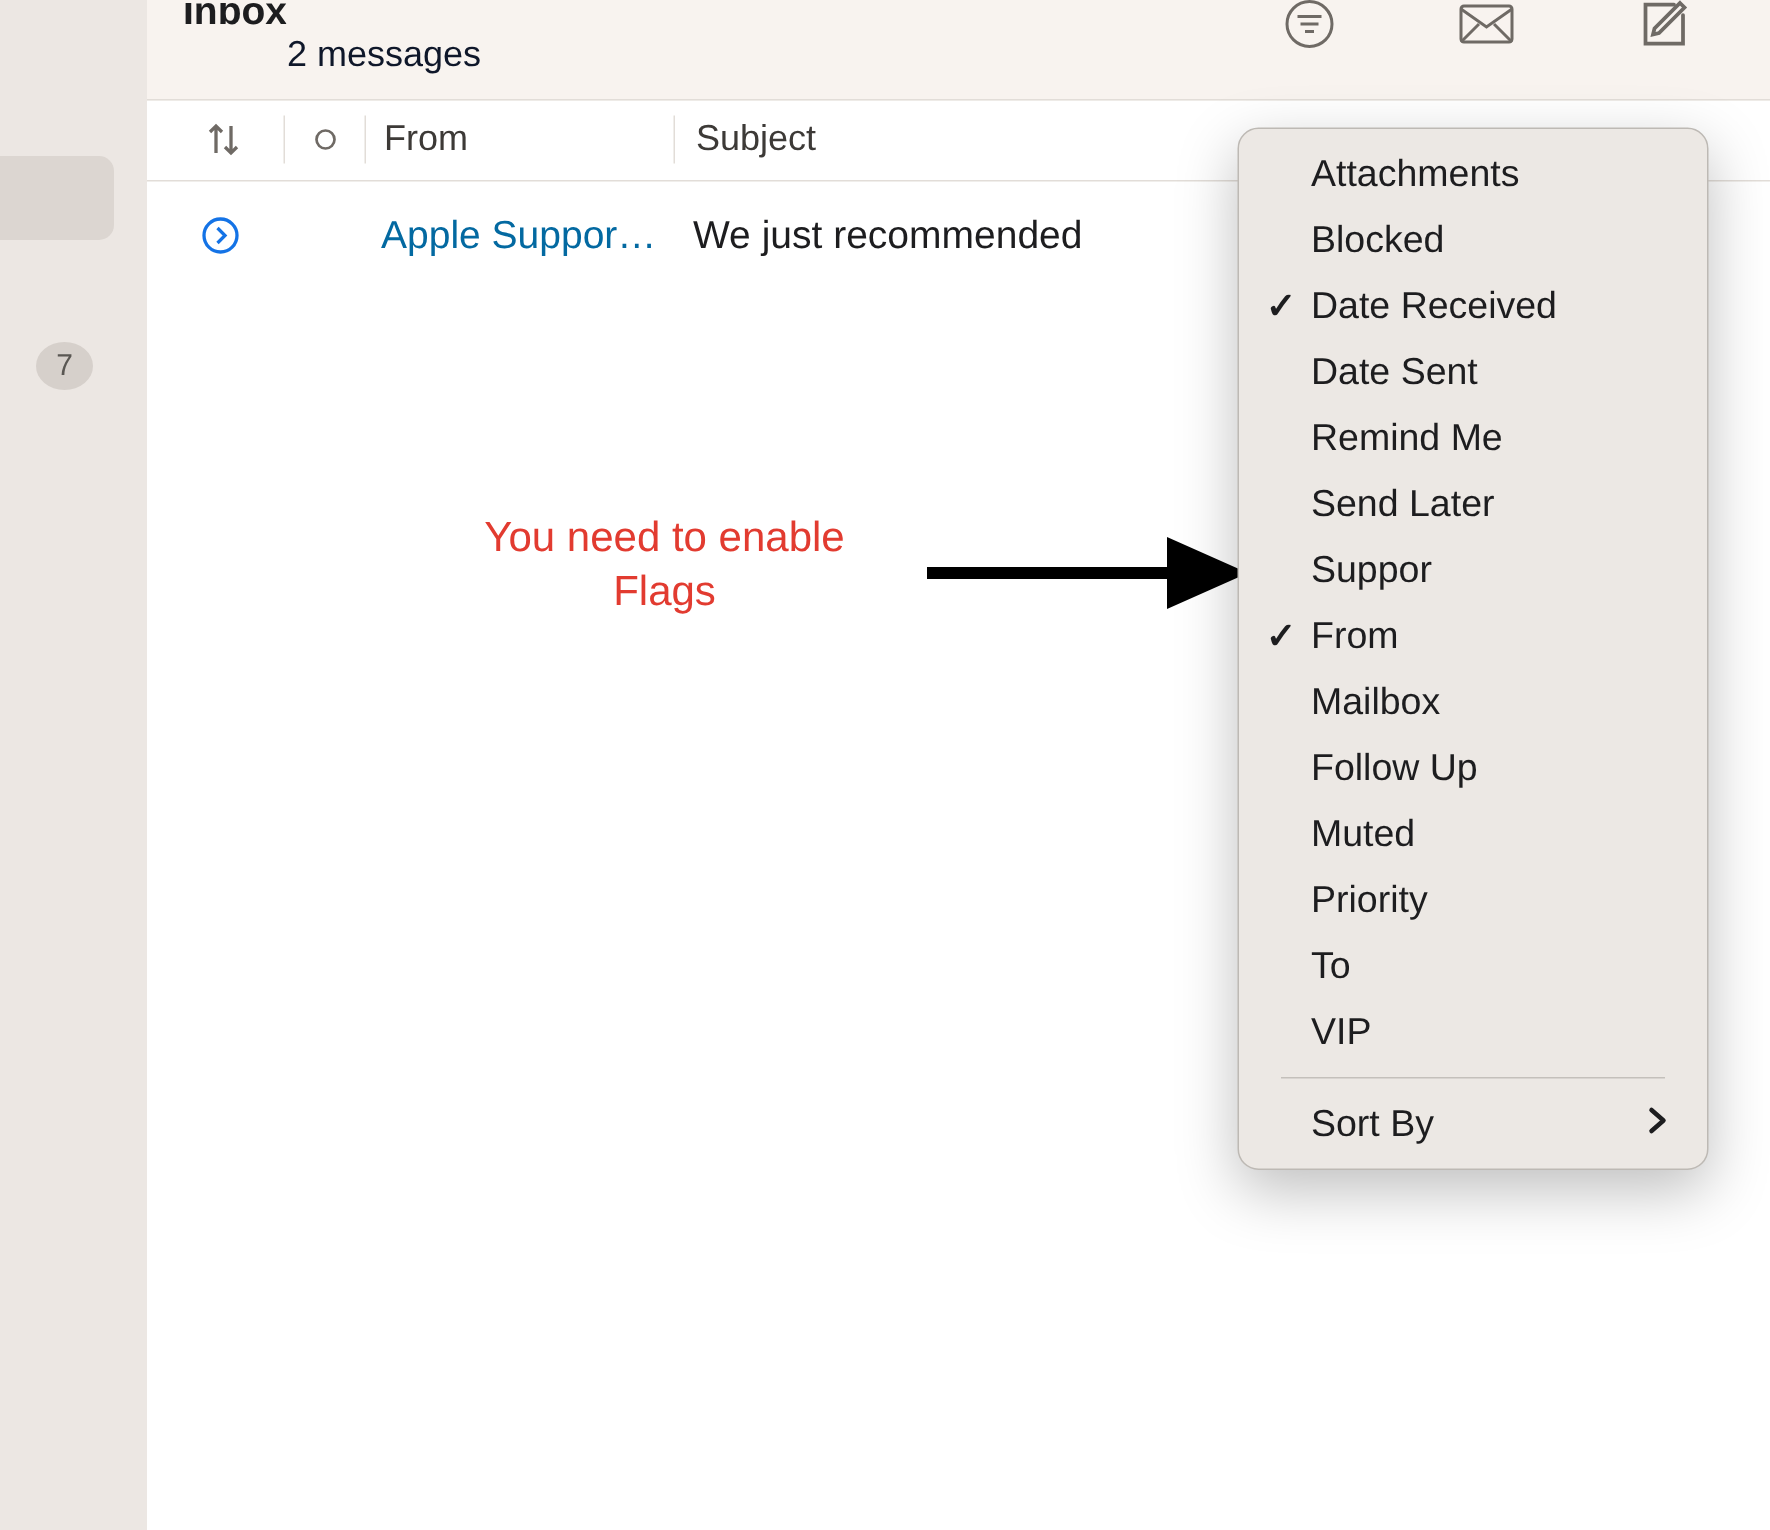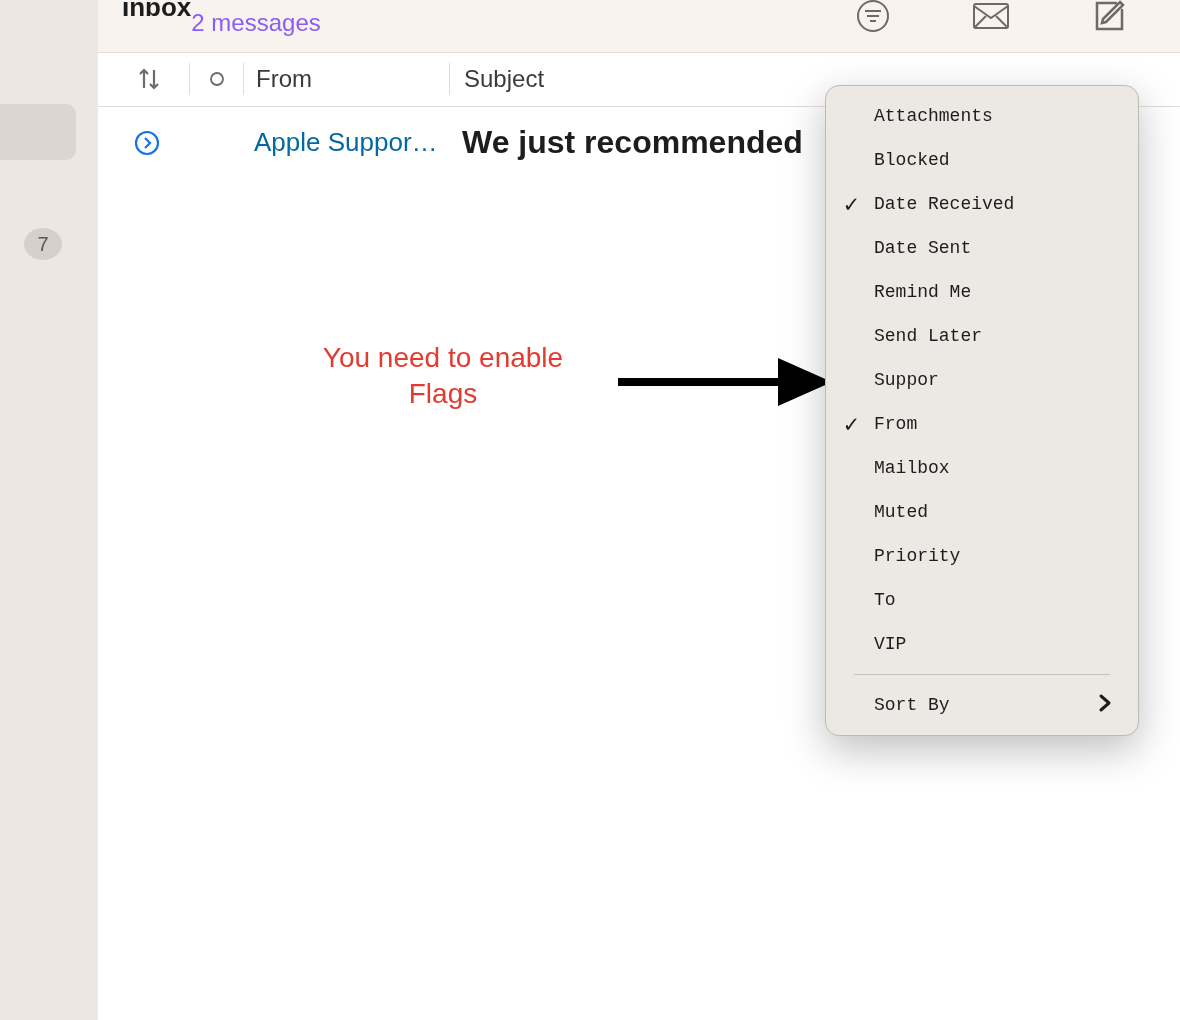--- a/index.html
+++ b/index.html
@@ -71,23 +71,23 @@
     .mailbox-title {
       font-size: 26px;
       font-weight: 700;
       color: #1d1d1f;
       line-height: 0.4;
       overflow: hidden;
       white-space: nowrap;
     }
     .message-count {
       font-size: 24px;
-      color: #8b5cf6;
+      color: #0f172a;
       line-height: 1.4;
-      margin-top: 4px;
+      margin-top: 18px;
     }
     .toolbar-right {
       display: flex;
       gap: 80px;
       padding-right: 52px;
       padding-top: 0;
     }
     .toolbar-icon {
       width: 38px;
       height: 28px;
@@ -156,26 +156,25 @@
     .row-from {
       width: 204px;
       font-size: 26px;
       color: #0369a1;
       padding-left: 10px;
       overflow: hidden;
       white-space: nowrap;
     }
     .row-subject {
       flex: 1;
-      font-size: 32px;
+      font-size: 26px;
       color: #1d1d1f;
       padding-left: 14px;
       overflow: hidden;
       white-space: nowrap;
-      font-weight: bold;
     }
     .annotation {
       position: absolute;
       top: 340px;
       left: 190px;
       color: #e23b30;
       font-size: 28px;
       text-align: center;
       width: 310px;
       line-height: 1.3;
@@ -195,26 +194,25 @@
       background: #ece8e4;
       border: 1px solid #bdb9b4;
       border-radius: 14px;
       padding: 8px 0;
       box-shadow: 0 14px 40px rgba(0,0,0,0.25);
     }
     .menu-item {
       display: flex;
       align-items: center;
       height: 44px;
-      font-size: 18px;
+      font-size: 25px;
       color: #1d1d1f;
       padding-left: 48px;
       cursor: default;
       position: relative;
-      font-family: Liberation Mono, monospace;
     }
     .menu-item.checked::before {
       content: "✓";
       position: absolute;
       left: 18px;
       font-size: 24px;
       font-weight: 600;
     }
     .menu-separator {
       height: 1px;
@@ -305,20 +303,21 @@
     <div class="context-menu">
       <div class="menu-item">Attachments</div>
       <div class="menu-item">Blocked</div>
       <div class="menu-item checked">Date Received</div>
       <div class="menu-item">Date Sent</div>
       <div class="menu-item">Remind Me</div>
       <div class="menu-item">Send Later</div>
       <div class="menu-item">Suppor</div>
       <div class="menu-item checked">From</div>
       <div class="menu-item">Mailbox</div>
+      <div class="menu-item">Follow Up</div>
       <div class="menu-item">Muted</div>
       <div class="menu-item">Priority</div>
       <div class="menu-item">To</div>
       <div class="menu-item">VIP</div>
       <div class="menu-separator"></div>
       <div class="menu-item">
         <span>Sort By</span>
         <span class="menu-item-arrow">
           <svg width="14" height="20" viewBox="0 0 14 20" fill="none" stroke="#1d1d1f" stroke-width="3" stroke-linecap="round" stroke-linejoin="round">
             <path d="M3 3 L11 10 L3 17"></path>

